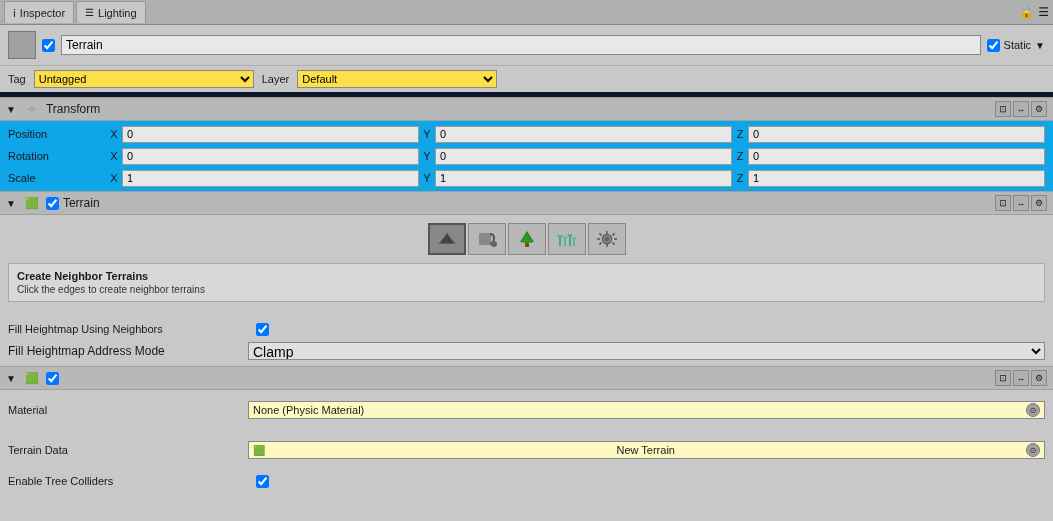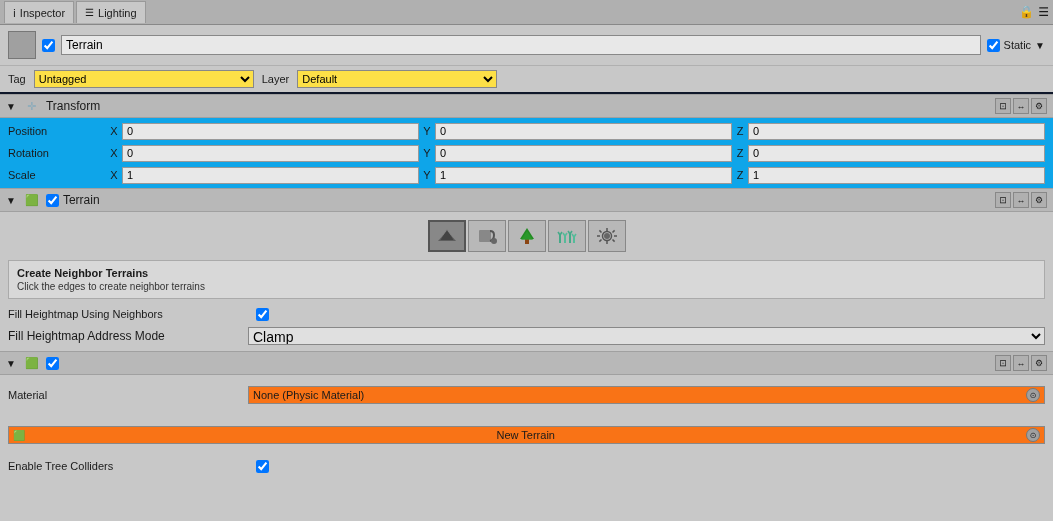--- a/index.html
+++ b/index.html
@@ -73,21 +73,21 @@
       gap: 4px;
     }
 
     
     .tag-layer-row {
       display: flex;
       align-items: center;
       background: #c8c8c8;
       padding: 4px 8px;
       gap: 8px;
-      border-bottom: 2px solid #0f172a;
+      border-bottom: 5px solid #0f172a;
     }
     .tag-layer-row select {
       height: 18px;
       border: 1px solid #888;
       background: #fde047;
       font-size: 11px;
     }
     .tag-select { width: 220px; }
     .layer-select { width: 200px; }
 
@@ -192,21 +192,21 @@
       justify-content: center;
       font-size: 16px;
     }
     .toolbar-btn.active {
       background: #888;
       border: 2px solid #555;
     }
 
     
     .info-box {
-      margin: 0 8px 4px 8px;
+      margin: 0 8px 16px 8px;
       background: #d8d8d8;
       border: 1px solid #aaa;
       padding: 6px 8px;
     }
     .info-box .info-title {
       font-weight: bold;
       font-size: 11px;
       margin-bottom: 2px;
     }
     .info-box .info-desc {
@@ -258,21 +258,21 @@
       height: 22px;
     }
     .collider-field-label {
       width: 240px;
       font-size: 11px;
     }
     .collider-field-value {
       flex: 1;
       height: 18px;
       border: 1px solid #888;
-      background: #f97316;
+      background: #fef9c3;
       padding: 1px 4px;
       font-size: 11px;
       display: flex;
       align-items: center;
       justify-content: space-between;
     }
     .circle-btn {
       width: 14px;
       height: 14px;
       border-radius: 50%;
@@ -511,20 +511,21 @@
 
   <div class="collider-field-row">
     <span class="collider-field-label">Material</span>
     <div class="collider-field-value">
       <span>None (Physic Material)</span>
       <div class="circle-btn">⊙</div>
     </div>
   </div>
 
   <div class="collider-field-row">
+    <span class="collider-field-label">Terrain Data</span>
     <div class="collider-field-value">
       <span style="font-size:10px; margin-right:4px;">🟩</span>
       <span>New Terrain</span>
       <div class="circle-btn">⊙</div>
     </div>
   </div>
 
   <div class="checkbox-row">
     <span class="checkbox-label">Enable Tree Colliders</span>
     <input type="checkbox" checked="" style="">

